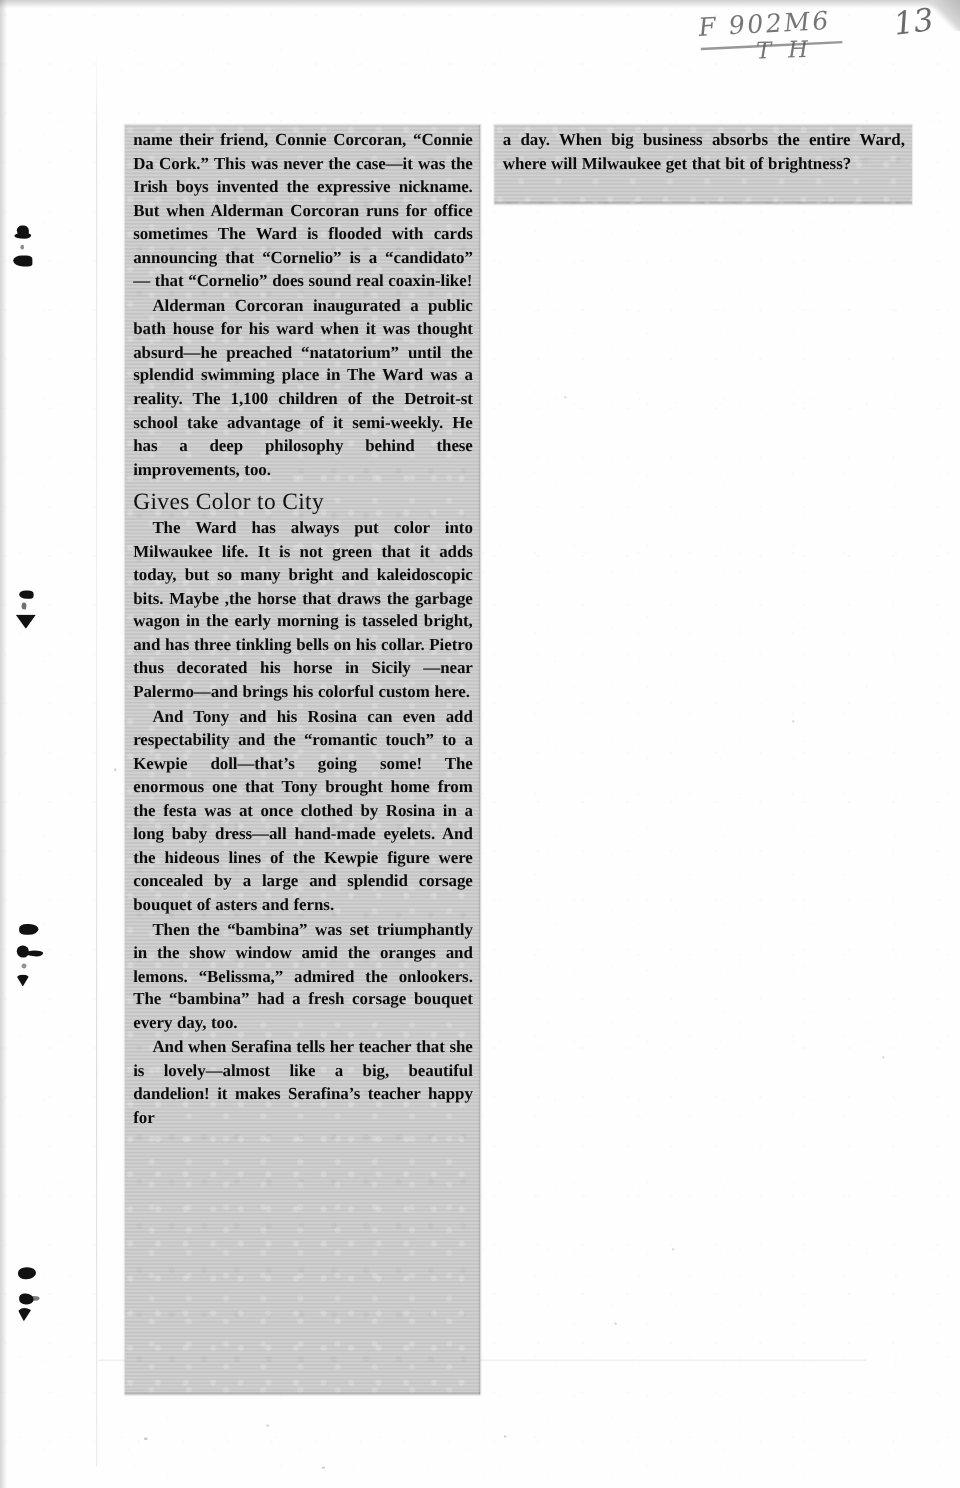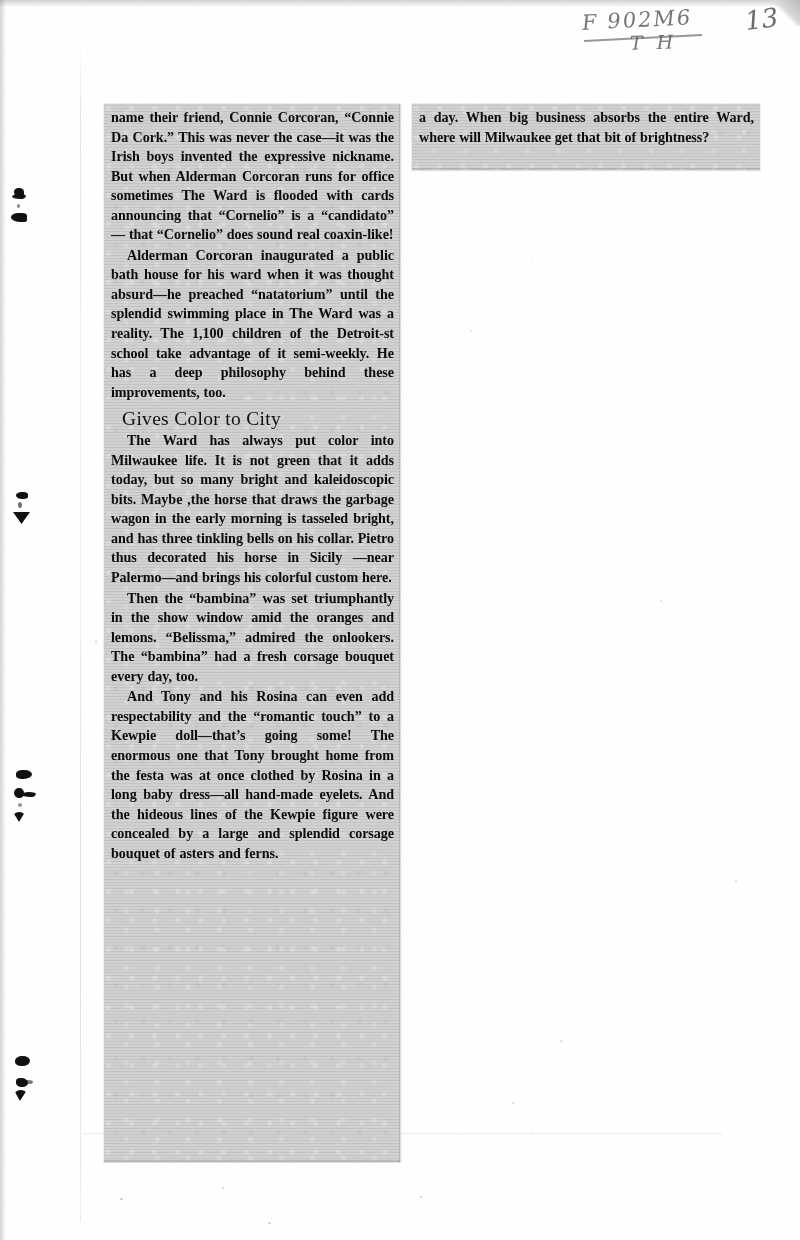--- a/index.html
+++ b/index.html
@@ -155,21 +155,21 @@
     -webkit-font-smoothing: none;
   }
   .news-p.no-indent { text-indent: 0; }
   .news-head {
     font-family: "Liberation Serif", serif;
     font-size: 19.5px;
     line-height: 23px;
     color: #111;
     font-weight: 400;
     letter-spacing: 0.3px;
-    margin: 5px 0 1px 11px;
+    margin: 5px 0 1px 0;
     text-indent: 0;
   }
   .cut-edge-bottom {
     position: absolute;
     left: 0; right: 0; bottom: -2px; height: 4px;
     background: linear-gradient(to bottom, rgba(0,0,0,0.12), rgba(0,0,0,0));
   }
   .cut-edge-right {
     position: absolute;
     top: 0; bottom: 0; right: -2px; width: 3px;
@@ -232,22 +232,23 @@
 
   <div class="clipping-col" id="column-left">
     <div class="clip-texture"></div>
     <div class="cut-edge-bottom"></div>
     <div class="cut-edge-right"></div>
     <div class="col-inner">
       <p class="news-p no-indent">name their friend, Connie Corcoran, “Connie Da Cork.” This was never the case—it was the Irish boys invented the expressive nickname. But when Alderman Corcoran runs for office sometimes The Ward is flooded with cards announcing that “Cornelio” is a “candidato” — that “Cornelio” does sound real coaxin-like!</p>
       <p class="news-p">Alderman Corcoran inaugurated a public bath house for his ward when it was thought absurd—he preached “natatorium” until the splendid swimming place in The Ward was a reality. The 1,100 children of the Detroit-st school take advantage of it semi-weekly. He has a deep philosophy behind these improvements, too.</p>
       <h2 class="news-head">Gives Color to City</h2>
       <p class="news-p">The Ward has always put color into Milwaukee life. It is not green that it adds today, but so many bright and kaleidoscopic bits. Maybe ,the horse that draws the garbage wagon in the early morning is tasseled bright, and has three tinkling bells on his collar. Pietro thus decorated his horse in Sicily —near Palermo—and brings his colorful custom here.</p>
+      <p class="news-p">And Tony and his Rosina can even add respectability and the “romantic touch” to a Kewpie doll—that’s going some! The enormous one that Tony brought home from the festa was at once clothed by Rosina in a long baby dress—all hand-made eyelets. And the hideous lines of the Kewpie figure were concealed by a large and splendid corsage bouquet of asters and ferns.</p>
       <p class="news-p">Then the “bambina” was set triumphantly in the show window amid the oranges and lemons. “Belissma,” admired the onlookers. The “bambina” had a fresh corsage bouquet every day, too.</p>
-      <p class="news-p">And Tony and his Rosina can even add respectability and the “romantic touch” to a Kewpie doll—that’s going some! The enormous one that Tony brought home from the festa was at once clothed by Rosina in a long baby dress—all hand-made eyelets. And the hideous lines of the Kewpie figure were concealed by a large and splendid corsage bouquet of asters and ferns.</p>
+      <p class="news-p">And when Serafina tells her teacher that she is lovely—almost like a big, beautiful dandelion! it makes Serafina’s teacher happy for</p>
     </div>
   </div>
 
   <div class="clipping-col" id="column-right">
     <div class="clip-texture"></div>
     <div class="cut-edge-bottom"></div>
     <div class="col-inner">
       <p class="news-p no-indent">a day. When big business absorbs the entire Ward, where will Milwaukee get that bit of brightness?</p>
     </div>
   </div>

